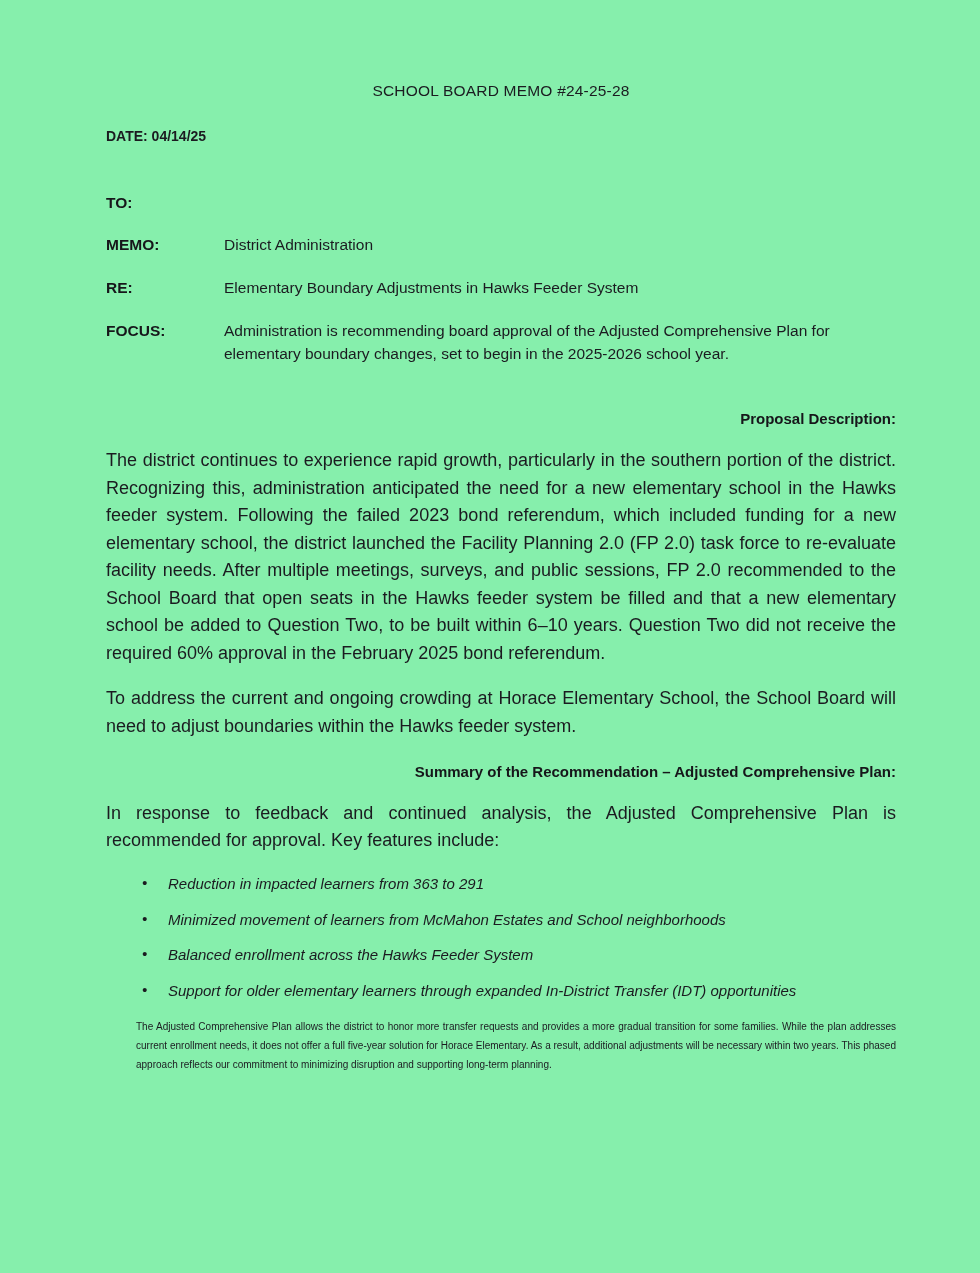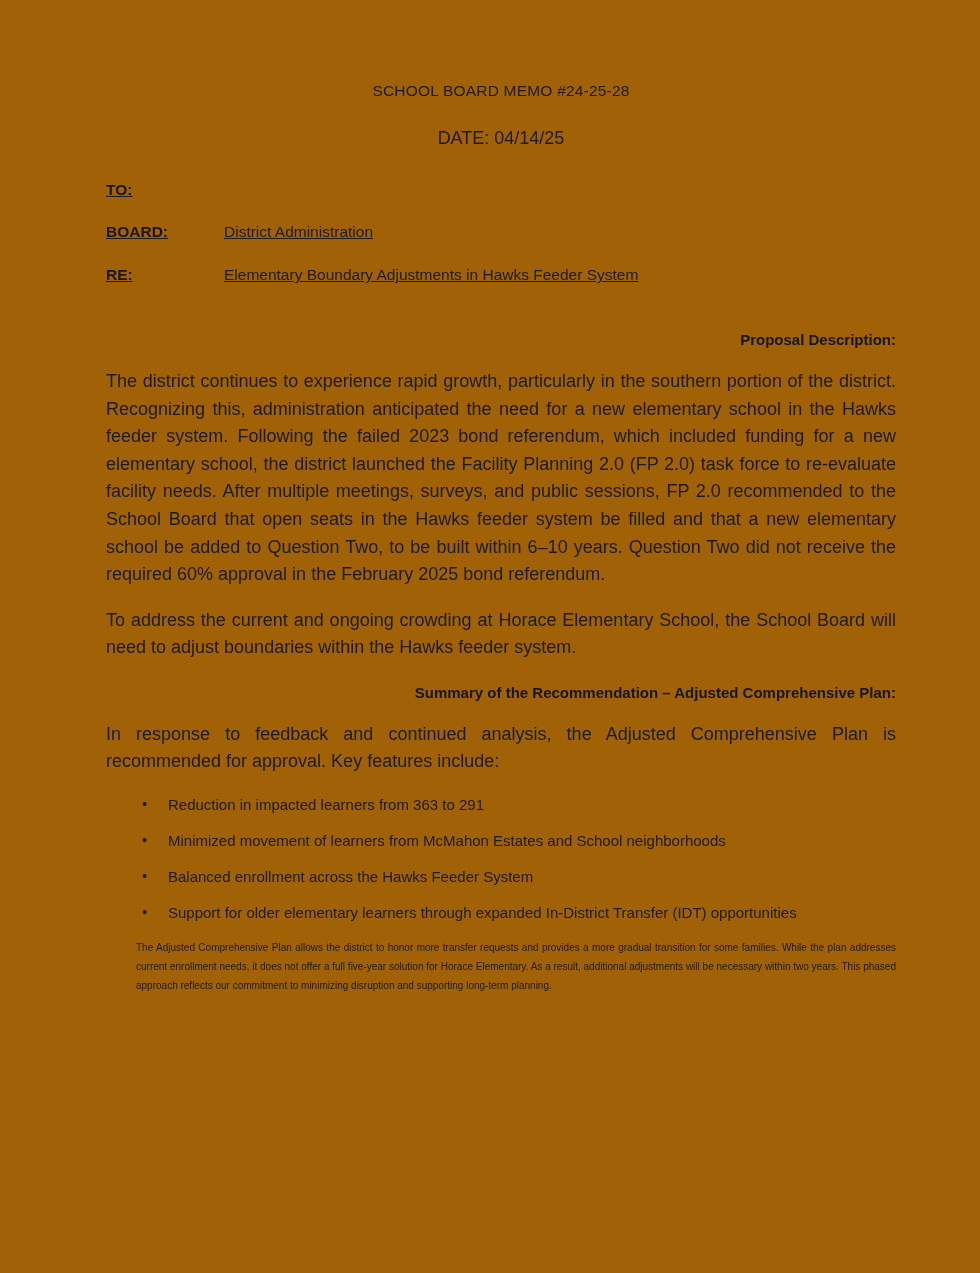--- a/index.html
+++ b/index.html
@@ -13,38 +13,37 @@
     font-family: "Liberation Sans", sans-serif;
     color: #1b1b20;
     -webkit-font-smoothing: antialiased;
   }
   .page {
     position: relative;
     width: 980px;
     height: 1273px;
     box-sizing: border-box;
     padding: 60px 84px 40px 106px;
-    background: #a16207;
+    background: #86efac;
   }
   .memo-title {
     text-align: center;
     font-size: 15.5px;
     letter-spacing: 0.2px;
     margin: 22px 0 0 0;
     color: #1b1b20;
   }
   .memo-date {
-    text-align: center;
-    font-size: 18px;
+    font-size: 14px;
     margin: 28px 0 0 0;
     color: #1b1b20;
+    font-weight: bold;
   }
   .fields {
-    margin-top: 30px;
-    text-decoration: underline;
+    margin-top: 48px;
   }
   .field-row {
     display: flex;
     align-items: flex-start;
     margin-bottom: 20px;
   }
   .field-label {
     flex: 0 0 118px;
     font-weight: bold;
     font-size: 15.5px;
@@ -84,20 +83,21 @@
     list-style: none;
   }
   .bullets li {
     position: relative;
     font-size: 15px;
     line-height: 1.53;
     margin-bottom: 13px;
     padding-left: 32px;
     text-align: justify;
     color: #1b1b20;
+    font-style: italic;
   }
   .bullets li::before {
     content: "\2022";
     position: absolute;
     left: 6px;
     top: -1px;
     font-size: 15px;
     color: #1b1b20;
   }
   .closing {
@@ -114,26 +114,30 @@
 <div class="page">
 
   <div class="memo-title">SCHOOL BOARD MEMO #24-25-28</div>
   <div class="memo-date">DATE: 04/14/25</div>
 
   <div class="fields">
     <div class="field-row">
       <div class="field-label">TO:</div>
     </div>
     <div class="field-row">
-      <div class="field-label">BOARD:</div>
+      <div class="field-label">MEMO:</div>
       <div class="field-value">District Administration</div>
     </div>
     <div class="field-row">
       <div class="field-label">RE:</div>
       <div class="field-value">Elementary Boundary Adjustments in Hawks Feeder System</div>
+    </div>
+    <div class="field-row">
+      <div class="field-label">FOCUS:</div>
+      <div class="field-value">Administration is recommending board approval of the Adjusted Comprehensive Plan for elementary boundary changes, set to begin in the 2025-2026 school year.</div>
     </div>
   </div>
 
   <div class="section-heading">Proposal Description:</div>
 
   <p class="body">The district continues to experience rapid growth, particularly in the southern portion of the district. Recognizing this, administration anticipated the need for a new elementary school in the Hawks feeder system. Following the failed 2023 bond referendum, which included funding for a new elementary school, the district launched the Facility Planning 2.0 (FP 2.0) task force to re-evaluate facility needs. After multiple meetings, surveys, and public sessions, FP 2.0 recommended to the School Board that open seats in the Hawks feeder system be filled and that a new elementary school be added to Question Two, to be built within 6–10 years. Question Two did not receive the required 60% approval in the February 2025 bond referendum.</p>
   <p class="body wide">To address the current and ongoing crowding at Horace Elementary School, the School Board will need to adjust boundaries within the Hawks feeder system.</p>
 
   <div class="section-heading tight">Summary of the Recommendation – Adjusted Comprehensive Plan:</div>
 

